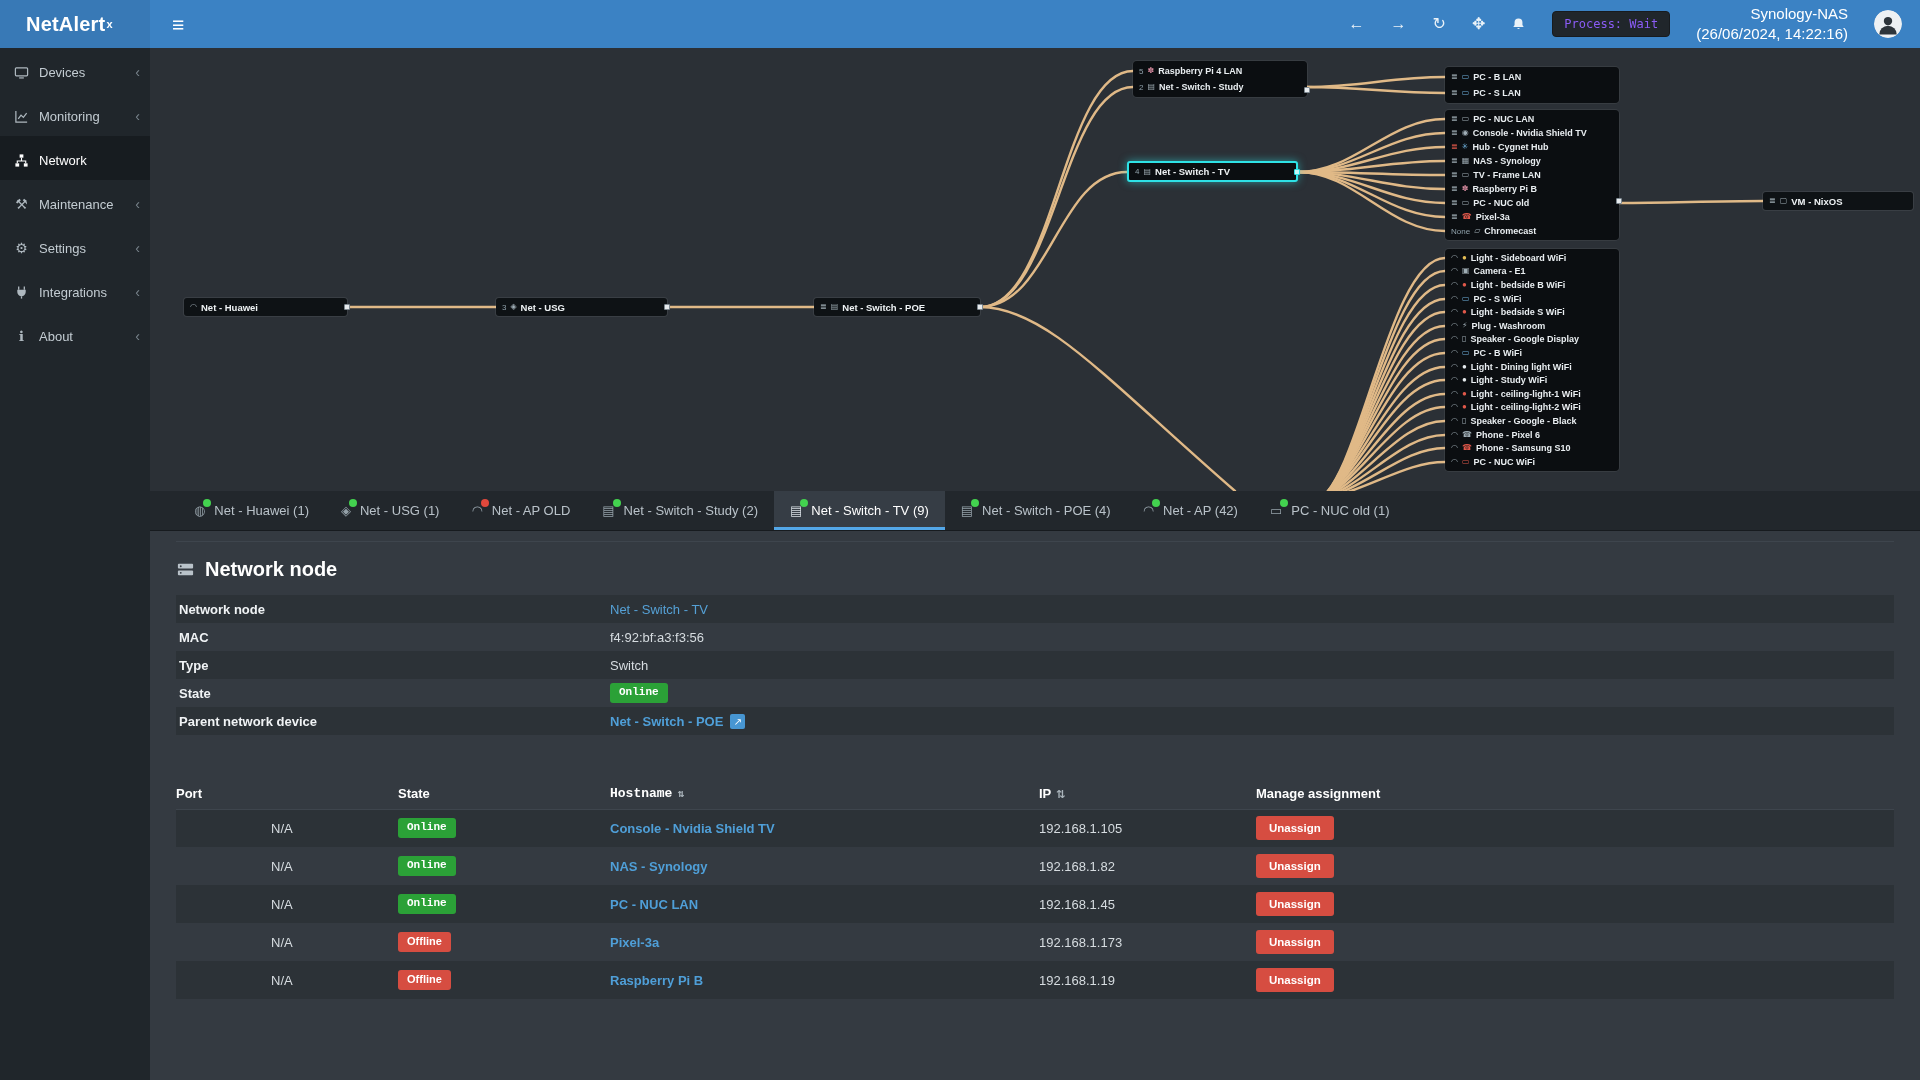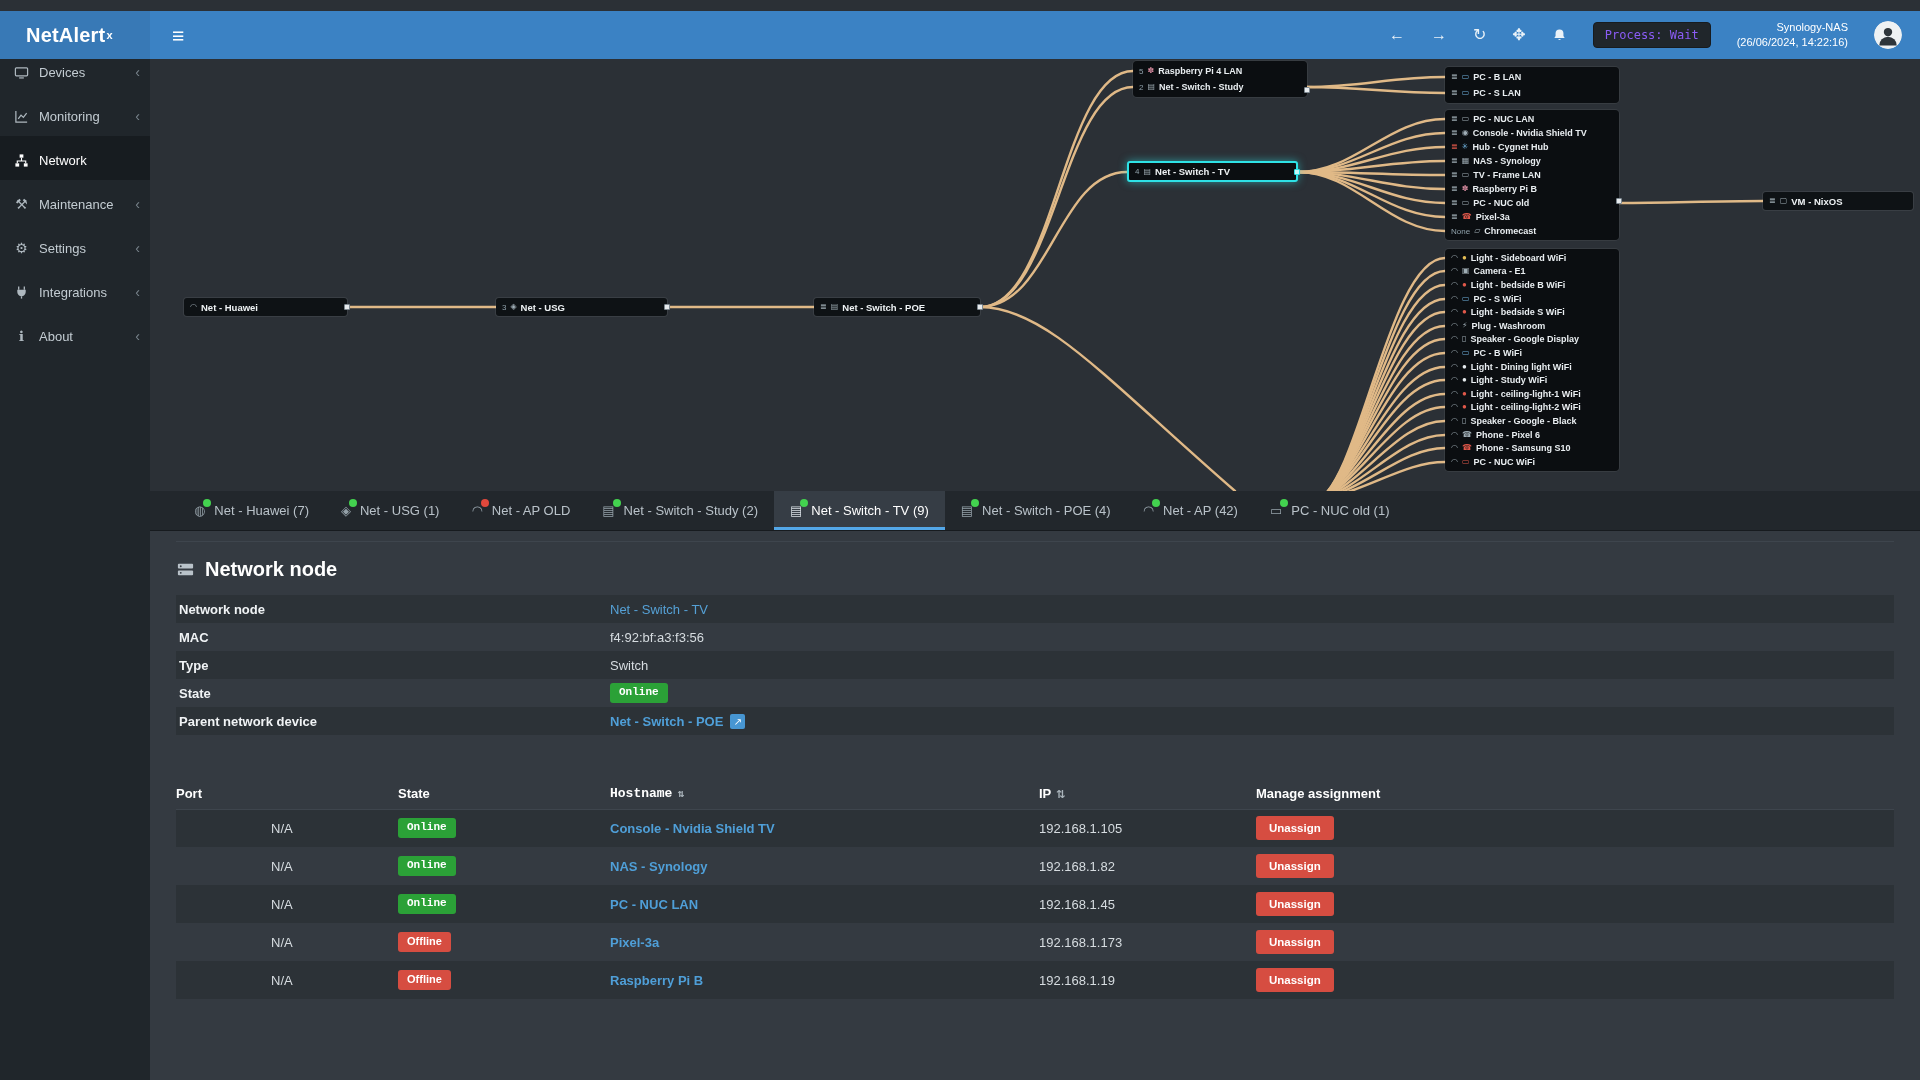--- a/index.html
+++ b/index.html
@@ -1,29 +1,29 @@
 <!DOCTYPE html>
 <html><head>
 <meta charset="utf-8">
 <style>
   * { margin:0; padding:0; box-sizing:border-box; }
   html,body { width:1920px; height:1080px; overflow:hidden; background:#23282d; }
   body { font-family:"Liberation Sans","DejaVu Sans",sans-serif; }
   #app { position:relative; width:1920px; height:1080px; background:#2b3036; }
 
   
-  .topbar { position:absolute; top:0; left:0; right:0; height:48px; background:#3b82c4; display:flex; align-items:center; z-index:20;margin-top:11px; }
+  .topbar { position:absolute; top:0; left:0; right:0; height:48px; background:#3b82c4; display:flex; align-items:center; z-index:20; }
   .brand { width:150px; height:48px; display:flex; align-items:center; padding-left:26px; background:#3879b6; color:#fff; font-size:20px; font-weight:bold; letter-spacing:.2px; }
   .brand sup { font-size:11px; margin-left:1px; }
   .hamburger { color:#fff; font-size:21px; margin-left:22px; cursor:pointer; line-height:1; }
   .topbar-right { margin-left:auto; display:flex; align-items:center; gap:26px; padding-right:18px; }
   .tb-icon { color:#eaf2f8; font-size:16px; cursor:pointer; line-height:1; }
   .tb-icon svg { display:block; }
   .process-pill { background:#20262b; color:#8b5cf6; font-family:"DejaVu Sans Mono",monospace; font-size:12px; padding:5px 11px; border-radius:4px; border:1px solid #171b1f; cursor:pointer; }
-  .host-block { text-align:right; color:#fff; font-size:11px; line-height:1.35; }
+  .host-block { text-align:right; color:#fff; font-size:15px; line-height:1.35; }
   .avatar { width:28px; height:28px; border-radius:50%; overflow:hidden; cursor:pointer; }
 
   
   .sidebar { position:absolute; top:48px; left:0; width:150px; bottom:0; background:#20262b; z-index:15; }
   .side-item { height:44px; display:flex; align-items:center; gap:9px; padding:4px 10px 0 13px; color:#c3ccd2; font-size:13px; cursor:pointer; }
   .side-item.active { background:#171c20; color:#fff; }
   .side-icon { width:17px; color:#aeb8bf; display:flex; justify-content:center; font-size:14px; line-height:1; }
   .side-item.active .side-icon { color:#fff; }
   .chev { margin-left:auto; color:#79848c; font-size:14px; }
 
@@ -406,21 +406,21 @@
         <span class="gi">◠</span>
         <span class="gi c-red">▭</span>
         <span>PC - NUC WiFi</span>
       </div>
     </div>
   </div>
 
   <div class="tabbar">
     <div class="tab">
       <span class="tico"><span>◍</span><span class="dot online"></span></span>
-      <span>Net - Huawei (7)</span>
+      <span>Net - Huawei (1)</span>
     </div>
     <div class="tab">
       <span class="tico"><span>◈</span><span class="dot online"></span></span>
       <span>Net - USG (1)</span>
     </div>
     <div class="tab">
       <span class="tico"><span>◠</span><span class="dot offline"></span></span>
       <span>Net - AP OLD</span>
     </div>
     <div class="tab">

